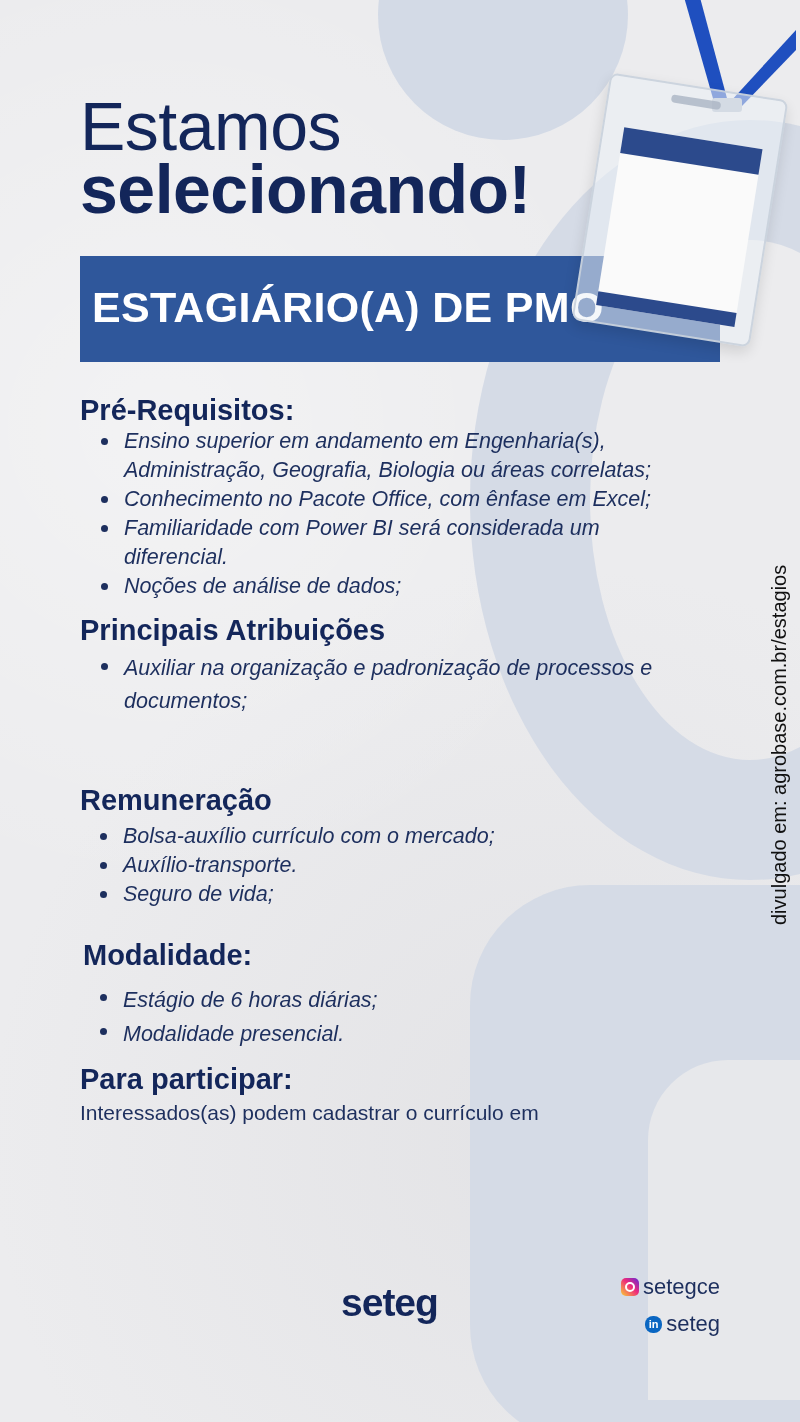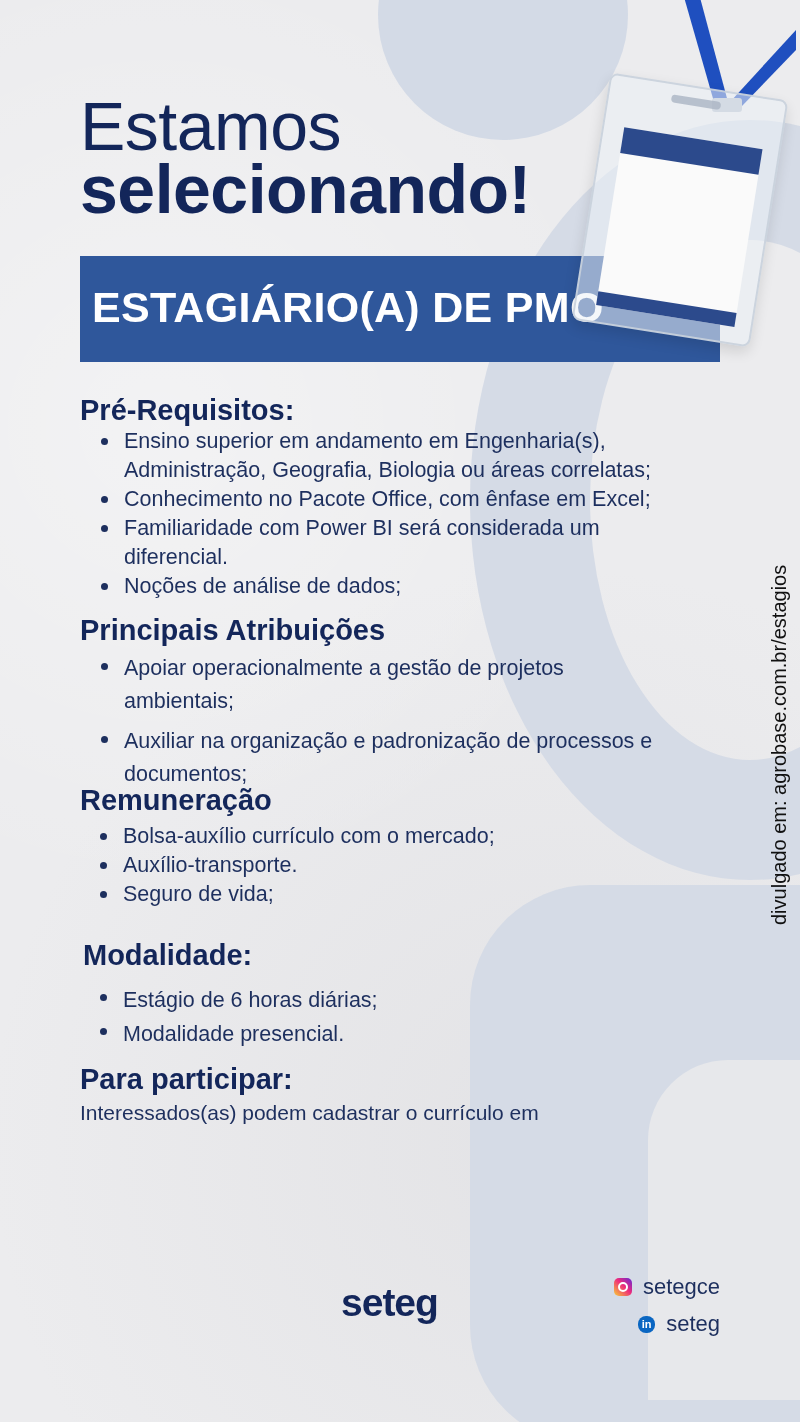--- a/index.html
+++ b/index.html
@@ -93,21 +93,21 @@
       letter-spacing: 0.3px; line-height: 1; z-index: 3;
       white-space: nowrap;
     }
     .section-heading {
       position: absolute; left: 80px;
       font-size: 29px; font-weight: 700; color: #13265a;
       line-height: 1;
     }
     ul.bullets {
       position: absolute; list-style: none;
-      font-size: 21.5px; color: #1d2f5e; line-height: 29px;
+      font-size: 21.5px; color: #1d2f5e; line-height: 29px; font-style: italic;
     }
     ul.bullets li { position: relative; padding-left: 23px; }
     ul.bullets li::before {
       content: ""; position: absolute; left: 0; top: 11px;
       width: 7px; height: 7px; border-radius: 50%; background: #1d2f5e;
     }
     .spaced li { margin-bottom: 7px; }
     .text-line {
       position: absolute; left: 80px;
       font-size: 21px; color: #1d2f5e; line-height: 1;
@@ -124,21 +124,21 @@
       font-family: "Liberation Sans", sans-serif;
       z-index: 5;
     }
     .logo {
       position: absolute; left: 341px; top: 1283px;
       font-size: 39px; font-weight: 700; color: #13265a;
       letter-spacing: -1px; line-height: 1;
     }
     .social {
       position: absolute; right: 80px;
-      display: flex; align-items: center; gap: 11px;
+      display: flex; align-items: center; gap: 4px;
       font-size: 22px; color: #1d2f5e;
     }
     .ig-icon {
       width: 18px; height: 18px; border-radius: 5px;
       background: linear-gradient(45deg, #f9ce34, #ee2a7b 55%, #6228d7);
       position: relative;
     }
     .ig-icon::before {
       content: ""; position: absolute; left: 4px; top: 4px;
       width: 6px; height: 6px; border: 2px solid #fff; border-radius: 50%;
@@ -181,21 +181,20 @@
   <div class="section-heading" style="top:396px;">Pré-Requisitos:</div>
   <ul class="bullets" style="left:101px; top:427px; width:630px;">
     <li>Ensino superior em andamento em Engenharia(s), Administração, Geografia, Biologia ou áreas correlatas;</li>
     <li>Conhecimento no Pacote Office, com ênfase em Excel;</li>
     <li style="width:580px;">Familiaridade com Power BI será considerada um diferencial.</li>
     <li>Noções de análise de dados;</li>
   </ul>
 
   <div class="section-heading" style="top:616px;">Principais Atribuições</div>
   <ul class="bullets spaced" style="left:101px; top:652px; width:625px; line-height:33px;">
-    <li style="width:560px;">Apoiar operacionalmente a gestão de projetos ambientais;</li>
     <li>Auxiliar na organização e padronização de processos e documentos;</li>
   </ul>
 
   <div class="section-heading" style="top:786px;">Remuneração</div>
   <ul class="bullets" style="left:100px; top:822px; width:560px;">
     <li>Bolsa-auxílio currículo com o mercado;</li>
     <li>Auxílio-transporte.</li>
     <li>Seguro de vida;</li>
   </ul>
 

